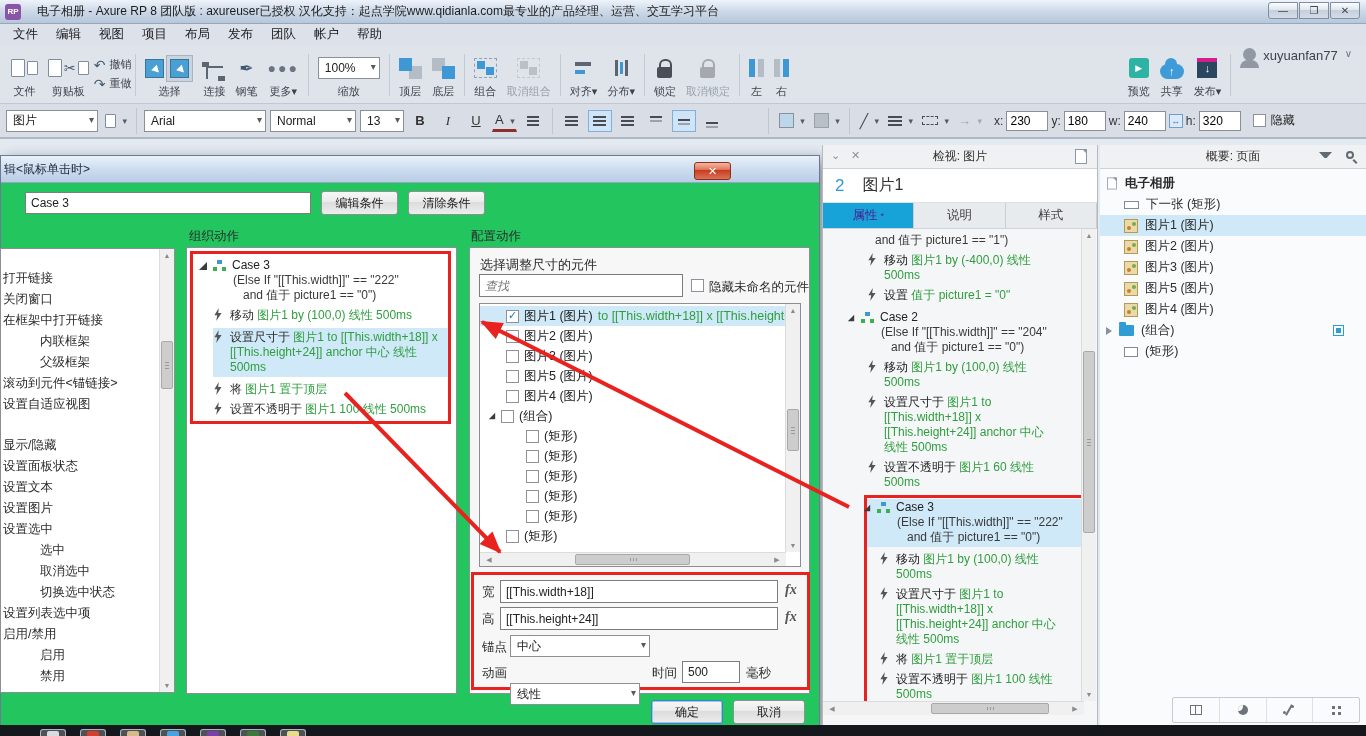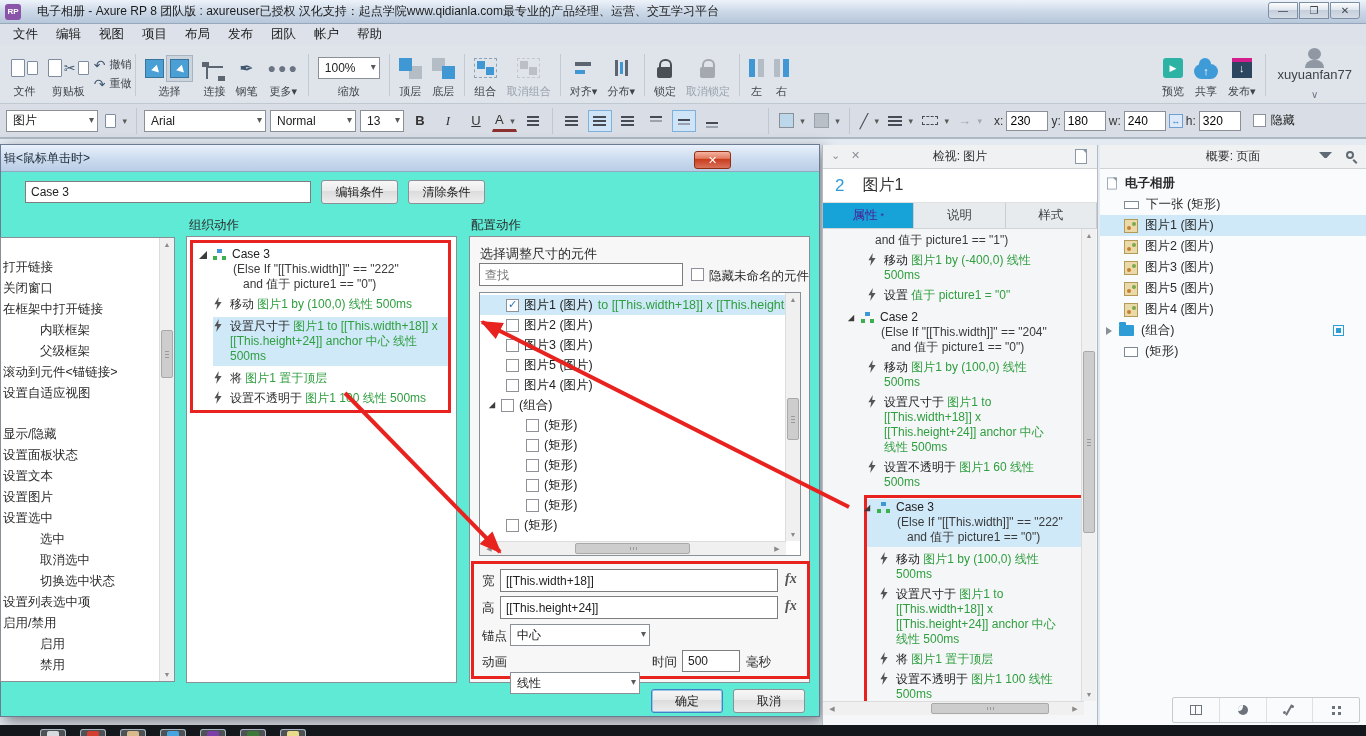--- a/index.html
+++ b/index.html
@@ -59,37 +59,37 @@
 .i-bars{display:flex;gap:3px;}
 .i-bars i{width:6px;height:18px;}
 .i-prev{width:20px;height:20px;background:#2db3a4;border-radius:3px;color:#fff;font-size:9px;display:flex;align-items:center;justify-content:center;}
 .i-share{width:24px;height:15px;background:#3f9bd8;border-radius:8px;position:relative;margin-top:6px;color:#fff;font-size:11px;display:flex;align-items:center;justify-content:center;}
 .i-share::before{content:"";position:absolute;left:5px;top:-6px;width:12px;height:12px;background:#3f9bd8;border-radius:50%;}
 .i-share b{position:relative;z-index:1;font-size:11px;}
 .i-pub{width:20px;height:20px;background:#2c4660;position:relative;color:#fff;font-size:11px;display:flex;align-items:center;justify-content:center;}
 .i-pub::before{content:"";position:absolute;left:0;top:0;width:100%;height:4px;background:#d31f8c;}
 .i-user{width:13px;height:13px;border-radius:50%;background:#8f98a3;position:relative;}
 .i-user::after{content:"";position:absolute;left:-3px;top:12px;width:19px;height:8px;border-radius:8px 8px 0 0;background:#8f98a3;}
-.user-tool{display:flex;align-items:center;gap:7px;height:52px;padding:0 8px;color:#3e434b;font-size:13px;flex-direction:column;}
+.user-tool{display:flex;align-items:flex-start;gap:7px;height:52px;padding:0 8px;color:#3e434b;font-size:13px;}
 
 .stylebar{position:absolute;left:0;top:104px;width:1366px;height:35px;background:#d9dee6;border-bottom:2px solid #aeb8c4;display:flex;align-items:center;padding:0 6px;gap:4px;}
 .tb-btn{min-width:24px;height:22px;display:flex;align-items:center;justify-content:center;border:1px solid transparent;color:#333;font-size:13px;padding:0 2px;}
 .tb-btn.active{background:#cfe5f7;border-color:#7fb0dc;}
 .tb-btn.drop{padding-right:12px;position:relative;}
 .tb-btn.drop::after{content:"▾";position:absolute;right:1px;top:5px;font-size:9px;color:#5a5a5a;}
 .i-lines{width:12px;height:2px;background:#474c54;box-shadow:0 4px 0 #474c54,0 8px 0 #474c54;margin-top:-8px;}
 .sb-sep{width:1px;height:26px;background:#c0c7d1;margin:0 3px;}
 .swatch{width:15px;height:15px;border:1px solid #8a9098;}
 .xywh{display:flex;align-items:center;gap:3px;margin-left:6px;color:#333;}
 .xywh input{width:42px;height:20px;border:1px solid #8b9097;background:#fff;font-size:12px;padding:0 3px;font-family:inherit;}
 .i-link{width:14px;height:14px;border:1px solid #6f9fd0;background:#dbe9f8;color:#3c7dbd;font-size:9px;display:flex;align-items:center;justify-content:center;}
 .chk{width:13px;height:13px;background:#fff;border:1px solid #8e9298;display:inline-flex;align-items:center;justify-content:center;flex:0 0 auto;}
 .chk.on::after{content:"✓";color:#1f72b8;font-size:11px;font-weight:bold;margin-top:-2px;}
 
-.dialog{position:absolute;left:0;top:144px;width:820px;height:573px;background:#5eead4;border:1px solid #6b7c92;box-shadow:4px 5px 14px rgba(0,0,0,.45);}
+.dialog{position:absolute;left:0;top:155px;width:820px;height:573px;background:#22c55e;border:1px solid #6b7c92;box-shadow:4px 5px 14px rgba(0,0,0,.45);}
 .dlg-title{position:absolute;left:0;top:0;width:100%;height:27px;background:linear-gradient(#e9f1fb,#cdddf0 50%,#b9cde5);border-bottom:1px solid #93a7c0;display:flex;align-items:center;padding-left:3px;font-size:12px;color:#1d2736;}
 .dlg-close{position:absolute;right:88px;top:6px;width:37px;height:18px;background:linear-gradient(#f5b3a2,#e07b5f 40%,#c93c1d 45%,#d8735c);border:1px solid #8e3011;border-radius:3px;color:#fff;font-weight:bold;font-size:11px;display:flex;align-items:center;justify-content:center;}
 .txtin{background:#fff;border:1px solid #7d7d7d;font-size:12px;padding:0 5px;font-family:inherit;color:#222;}
 .btn7{background:linear-gradient(#f7f7f7,#ebebeb 45%,#dcdcdc 46%,#ededed);border:1px solid #8d9095;border-radius:3px;font-size:12px;color:#222;display:flex;align-items:center;justify-content:center;font-family:inherit;}
 .btn7.def{border-color:#3c82c4;box-shadow:0 0 0 1px #9cc5e8 inset;}
 .panelbox{position:absolute;background:#fff;border:1px solid #8a8f96;}
 .alist{padding-top:19px;overflow:hidden;}
 .alist .row{height:21px;line-height:21px;padding-left:2px;color:#2b2b2b;white-space:nowrap;font-size:12.5px;}
 .alist .row.ind{padding-left:39px;}
 .alist .gap{height:20px;}
@@ -525,21 +525,21 @@
       <div class="actrow" style="margin-left:14px">
         <div class="bolt"></div>
         <div style="width:228px"><span class="verb">设置不透明于</span> <span class="grn">图片1 100 线性 500ms</span></div>
       </div>
     </div>
   </div>
 
   <div class="fieldlbl abs" style="left:470px;top:72px">配置动作</div>
   <div class="panelbox" style="left:468px;top:91px;width:341px;height:447px;background:#f7f7f7">
     <div class="fieldlbl abs" style="left:10px;top:8px;font-size:13px">选择调整尺寸的元件</div>
-    <input class="txtin abs" style="left: 9px; top: 26px; width: 204px; height: 23px; color: rgb(153, 153, 153);" placeholder="查找">
+    <input class="txtin abs" style="left: 9px; top: 26px; width: 204px; height: 23px; font-style: italic; color: rgb(153, 153, 153);" placeholder="查找">
     <div class="chk abs" style="left:221px;top:31px"></div>
     <div class="fieldlbl abs" style="left:239px;top:31px">隐藏未命名的元件</div>
 
     <div class="panelbox" style="left:9px;top:55px;width:322px;height:264px;overflow:hidden">
       <div class="wrow sel" style="margin-top:2px">
         <div class="chk on"></div>
         <span>图片1 (图片)</span>
         <span class="grn">to [[This.width+18]] x [[This.height+24]] anc</span>
       </div>
       <div class="wrow">

